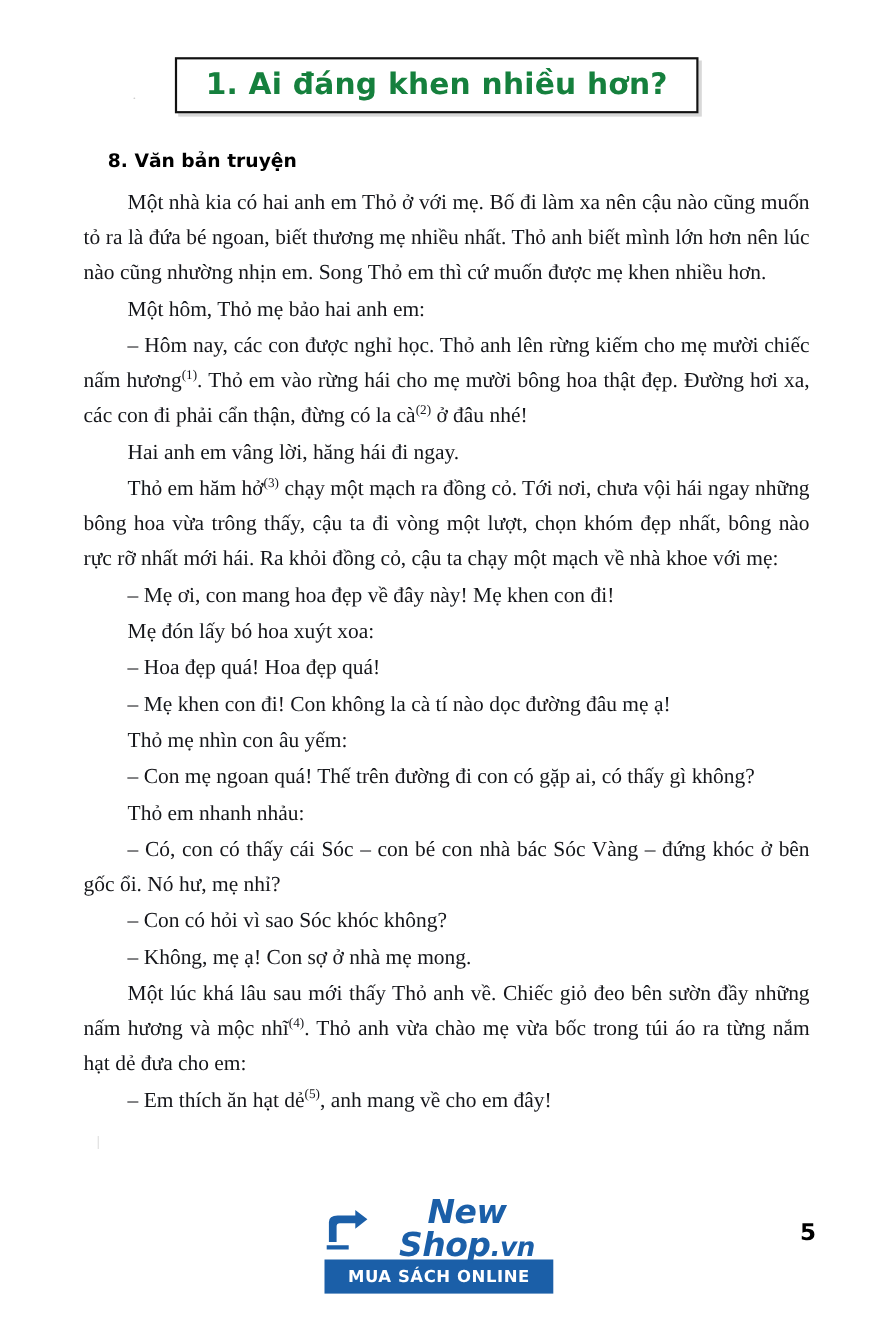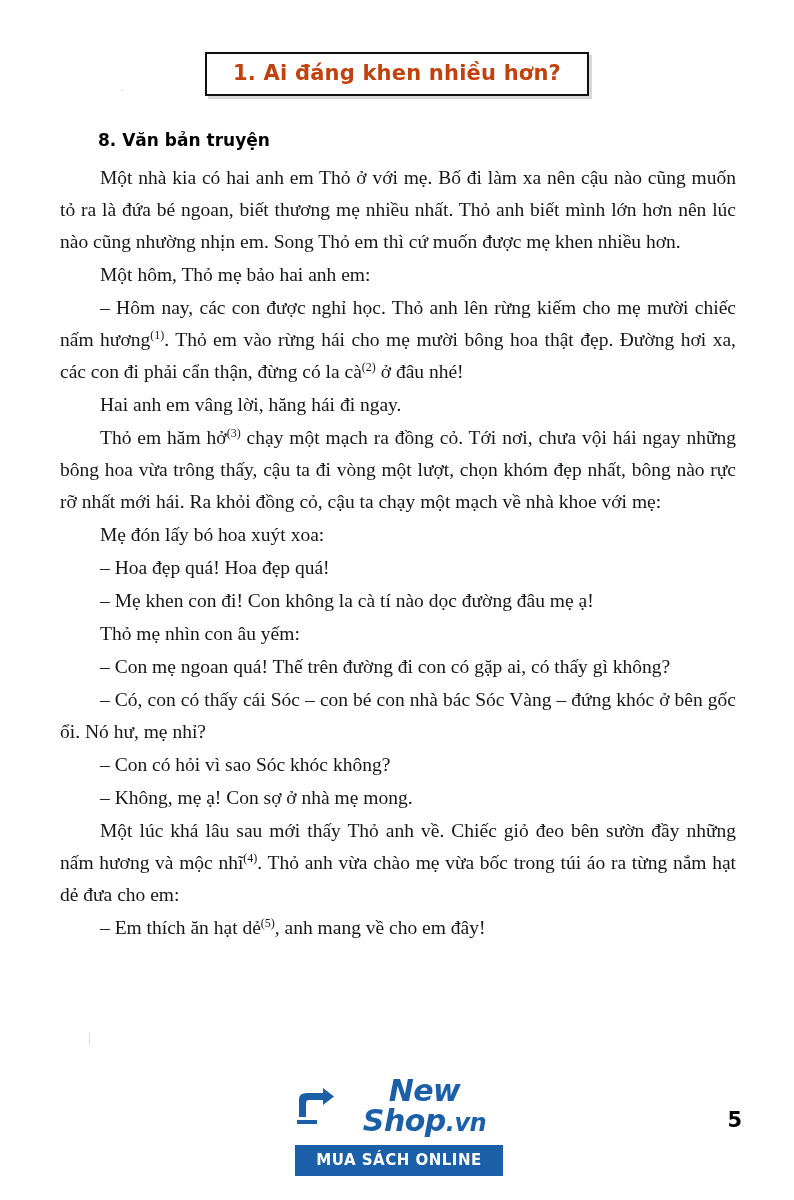--- a/index.html
+++ b/index.html
@@ -31,37 +31,37 @@
   }
   .title-box {
     border: 2px solid #111;
     padding: 7px 26px 9px 26px;
     background: #fff;
     box-shadow: 3px 3px 0 #d8d8d8;
   }
   .title-text {
     font-family: "DejaVu Sans", sans-serif;
     font-weight: bold;
-    font-size: 21px;
+    font-size: 27px;
     letter-spacing: 0.2px;
-    color: #c2410c;
+    color: #15803d;
     white-space: nowrap;
   }
   .section-heading {
     font-family: "DejaVu Sans", sans-serif;
     font-weight: bold;
     font-size: 17px;
     margin: 0 0 12px 46px;
     color: #000;
   }
   .content {
     padding: 0 6px 0 8px;
   }
   p.para {
-    margin: 0 0 1px 0;
+    margin: 0 0 1px 16px;
     font-size: 19.5px;
     line-height: 32px;
     text-align: justify;
     text-indent: 40px;
     hyphens: none;
   }
   p.dialog {
     text-indent: 40px;
   }
   sup {
@@ -102,21 +102,21 @@
     font-style: italic;
     font-size: 30px;
     color: #1b5fa8;
     letter-spacing: -0.5px;
     line-height: 1;
   }
   .logo-text .dotvn {
     font-size: 24px;
   }
   .logo-bar {
-    margin-top: 17px;
+    margin-top: 5px;
     background: #1b5fa8;
     color: #fff;
     font-family: "DejaVu Sans", sans-serif;
     font-weight: bold;
     font-size: 15px;
     letter-spacing: 0.5px;
     padding: 6px 0 7px 0;
     width: 208px;
   }
   .page-number {
@@ -150,25 +150,27 @@
   </div>
 
   <div class="section-heading">8. Văn bản truyện</div>
 
   <div class="content">
     <p class="para">Một nhà kia có hai anh em Thỏ ở với mẹ. Bố đi làm xa nên cậu nào cũng muốn tỏ ra là đứa bé ngoan, biết thương mẹ nhiều nhất. Thỏ anh biết mình lớn hơn nên lúc nào cũng nhường nhịn em. Song Thỏ em thì cứ muốn được mẹ khen nhiều hơn.</p>
     <p class="para">Một hôm, Thỏ mẹ bảo hai anh em:</p>
     <p class="para dialog">– Hôm nay, các con được nghỉ học. Thỏ anh lên rừng kiếm cho mẹ mười chiếc nấm hương<sup>(1)</sup>. Thỏ em vào rừng hái cho mẹ mười bông hoa thật đẹp. Đường hơi xa, các con đi phải cẩn thận, đừng có la cà<sup>(2)</sup> ở đâu nhé!</p>
     <p class="para">Hai anh em vâng lời, hăng hái đi ngay.</p>
     <p class="para">Thỏ em hăm hở<sup>(3)</sup> chạy một mạch ra đồng cỏ. Tới nơi, chưa vội hái ngay những bông hoa vừa trông thấy, cậu ta đi vòng một lượt, chọn khóm đẹp nhất, bông nào rực rỡ nhất mới hái. Ra khỏi đồng cỏ, cậu ta chạy một mạch về nhà khoe với mẹ:</p>
+    <p class="para dialog">– Mẹ ơi, con mang hoa đẹp về đây này! Mẹ khen con đi!</p>
     <p class="para">Mẹ đón lấy bó hoa xuýt xoa:</p>
     <p class="para dialog">– Hoa đẹp quá! Hoa đẹp quá!</p>
     <p class="para dialog">– Mẹ khen con đi! Con không la cà tí nào dọc đường đâu mẹ ạ!</p>
     <p class="para">Thỏ mẹ nhìn con âu yếm:</p>
     <p class="para dialog">– Con mẹ ngoan quá! Thế trên đường đi con có gặp ai, có thấy gì không?</p>
+    <p class="para">Thỏ em nhanh nhảu:</p>
     <p class="para dialog">– Có, con có thấy cái Sóc – con bé con nhà bác Sóc Vàng – đứng khóc ở bên gốc ổi. Nó hư, mẹ nhỉ?</p>
     <p class="para dialog">– Con có hỏi vì sao Sóc khóc không?</p>
     <p class="para dialog">– Không, mẹ ạ! Con sợ ở nhà mẹ mong.</p>
     <p class="para">Một lúc khá lâu sau mới thấy Thỏ anh về. Chiếc giỏ đeo bên sườn đầy những nấm hương và mộc nhĩ<sup>(4)</sup>. Thỏ anh vừa chào mẹ vừa bốc trong túi áo ra từng nắm hạt dẻ đưa cho em:</p>
     <p class="para dialog">– Em thích ăn hạt dẻ<sup>(5)</sup>, anh mang về cho em đây!</p>
   </div>
 
   <div class="footer">
     <div class="logo-block">
       <div class="logo-row">

